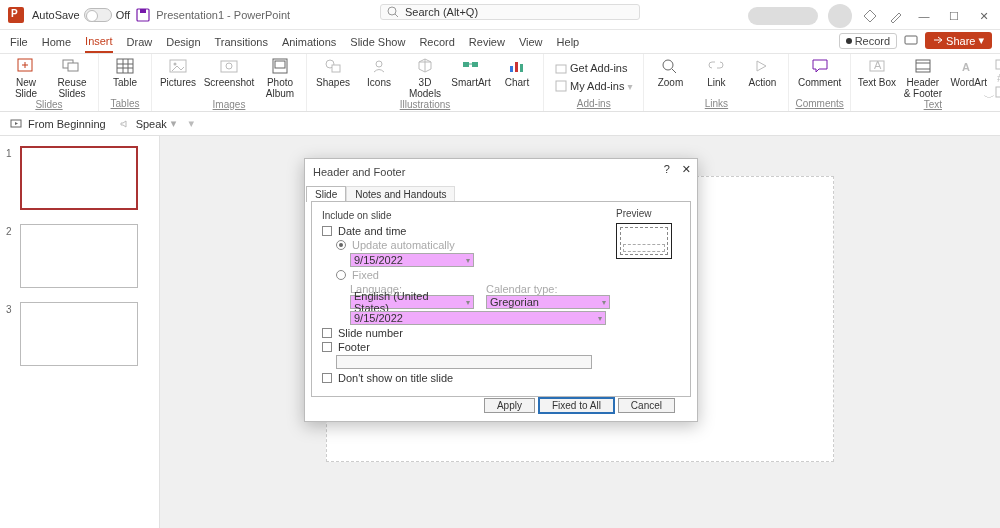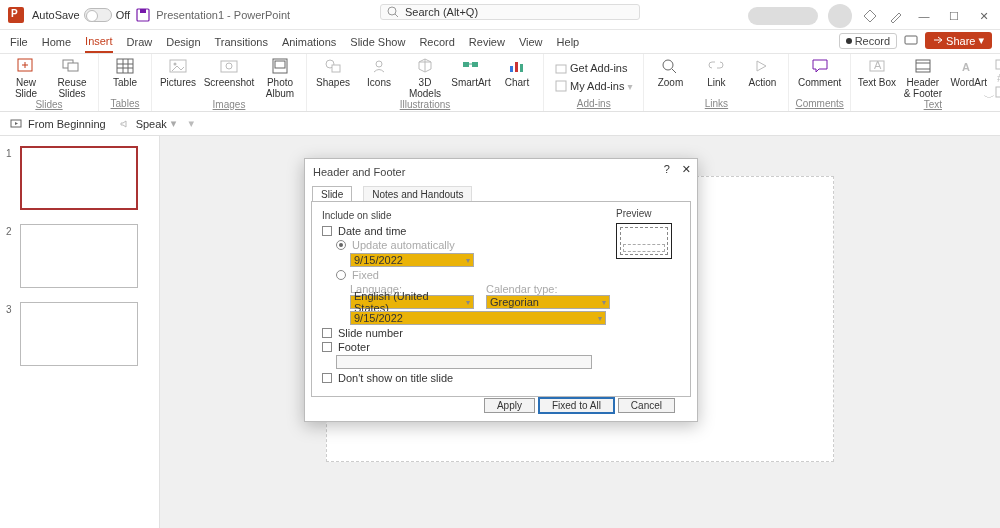--- a/index.html
+++ b/index.html
@@ -43,32 +43,32 @@
 .thumbs{width:160px;background:#fff;border-right:1px solid #e1e1e1;padding:10px 10px 10px 6px;}
 .thumbrow{display:flex;gap:4px;margin-bottom:14px;}
 .thumbnum{width:10px;color:#666;font-size:10px;padding-top:2px;}
 .thumb{width:118px;height:64px;background:#fff;border:1px solid #bbb;}
 .thumb.sel{border:2px solid #a33;}
 .canvaswrap{flex:1;position:relative;display:flex;justify-content:center;padding-top:40px;}
 .slidecanvas{width:508px;height:286px;background:#fff;border:1px dashed #ccc;}
 .dialog{position:absolute;left:304px;top:158px;width:394px;height:264px;background:#fff;border:1px solid #bbb;box-shadow:0 4px 16px rgba(0,0,0,.25);}
 .dialog .dtitle{height:26px;display:flex;align-items:center;padding:0 8px;font-size:11px;color:#444;}
 .dialog .dclose{position:absolute;right:6px;top:4px;display:flex;gap:12px;color:#666;}
-.dialog .tabs{display:flex;padding:0 7px;gap:11px;}
+.dialog .tabs{display:flex;padding:0 1px;}
 .dialog .tab{border:1px solid #bbb;border-bottom:none;padding:2px 8px;font-size:10px;background:#fff;position:relative;top:1px;}
 .dialog .tab.inactive{background:#f6f6f6;border-color:#ddd;}
 .dialog .tbody{border:1px solid #bbb;margin:0 6px 6px 6px;height:196px;padding:8px 10px;position:relative;}
 .dialog .sect{font-size:10px;color:#444;margin-bottom:4px;}
 .fld{display:flex;align-items:center;gap:6px;margin:2px 0 2px 0;font-size:10px;}
 .fld.ind1{margin-left:14px;}
 .fld.ind2{margin-left:28px;}
 .cb{width:10px;height:10px;border:1px solid #888;background:#fff;}
 .rb{width:10px;height:10px;border:1px solid #888;border-radius:50%;background:#fff;position:relative;}
 .rb.on::after{content:"";width:4px;height:4px;background:#666;border-radius:50%;position:absolute;left:2px;top:2px;}
-.dd{height:14px;border:1px solid #aaa;background:#eab308;font-size:10px;padding:0 3px;display:flex;align-items:center;justify-content:space-between;color:#666;}
+.dd{height:14px;border:1px solid #aaa;background:#f0abfc;font-size:10px;padding:0 3px;display:flex;align-items:center;justify-content:space-between;color:#666;}
 .dd::after{content:"▾";font-size:8px;color:#888;}
 .txtbox{height:14px;border:1px solid #aaa;background:#f7f7f7;width:256px;}
 .dis-t{color:#aaa;}
 .preview{position:absolute;right:10px;top:6px;width:64px;}
 .preview .plabel{font-size:10px;color:#444;margin-bottom:4px;}
 .preview .pcanvas{width:56px;height:36px;border:1px solid #222;background:#fff;padding:3px;}
 .preview .pcanvas .pin{width:100%;height:100%;border:1px dashed #888;position:relative;}
 .preview .pcanvas .pin::after{content:"";position:absolute;left:2px;right:2px;bottom:2px;height:6px;border:1px dashed #aaa;}
 .dlgbtns{position:absolute;right:22px;bottom:8px;display:flex;gap:4px;}
 .dlgbtn{border:1px solid #999;background:#f3f3f3;padding:1px 12px;font-size:10px;}

